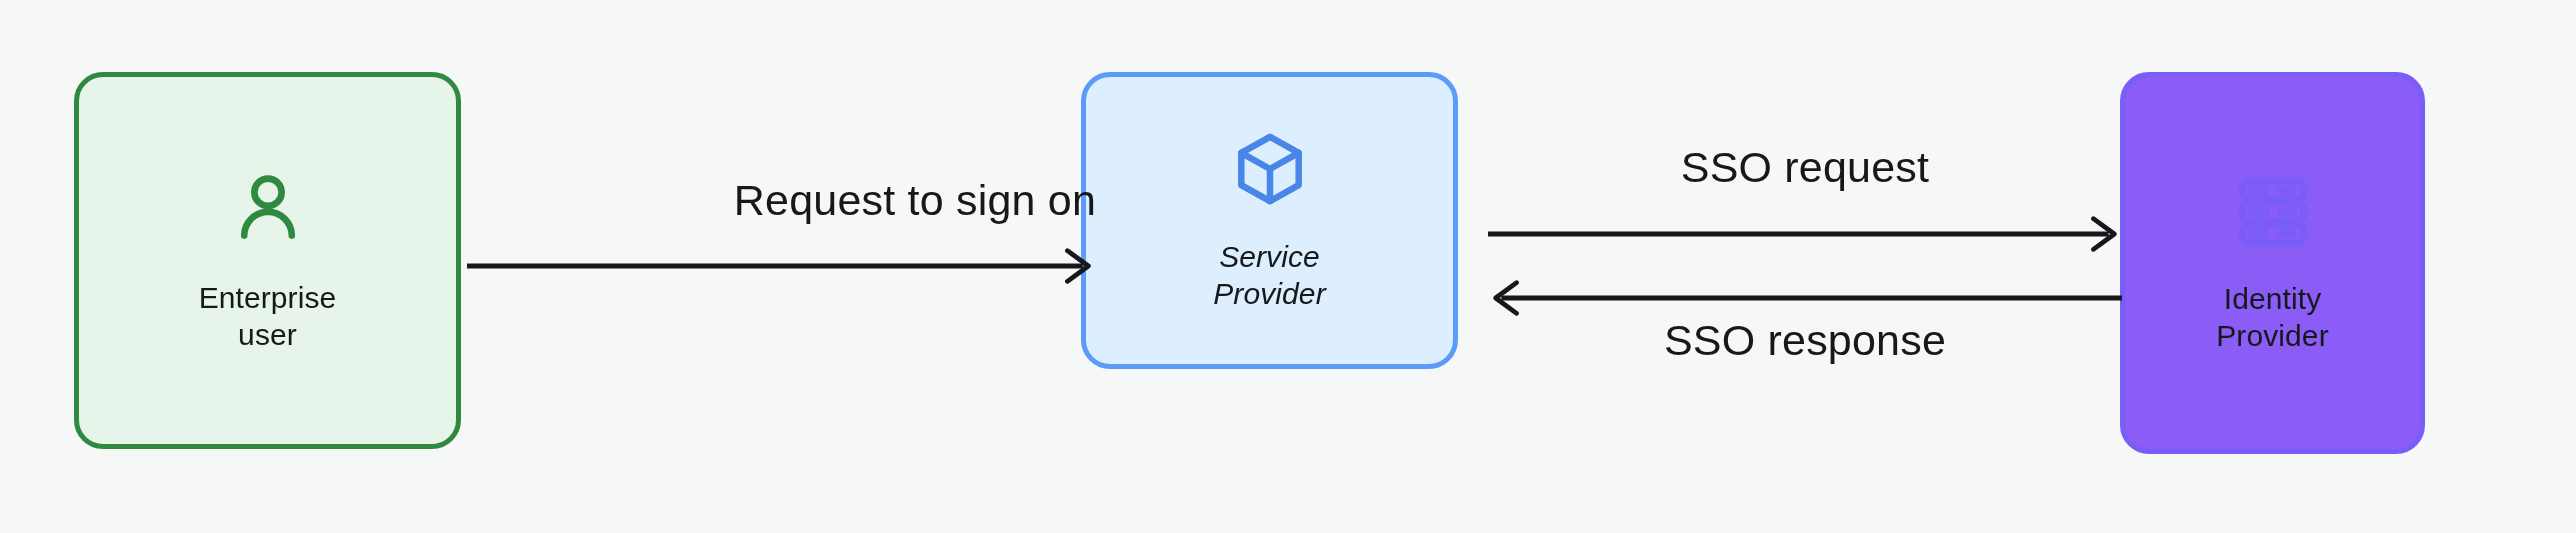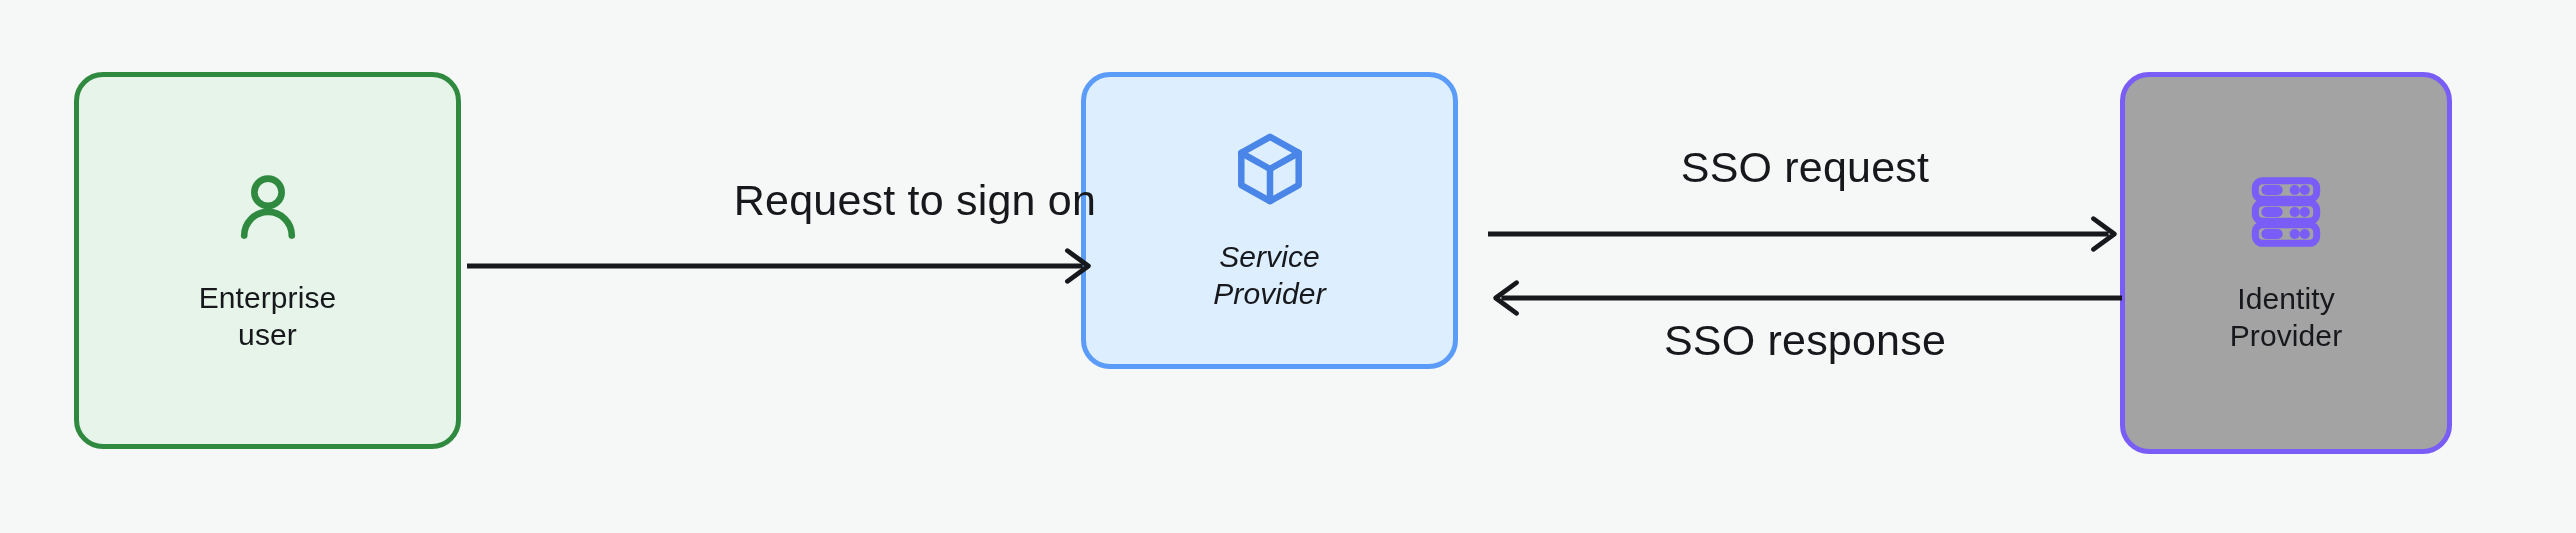--- a/index.html
+++ b/index.html
@@ -59,23 +59,23 @@
     top: 72px;
     width: 377px;
     height: 297px;
     background: #ddeeff;
     border-color: #5a9cf8;
     font-style: italic;
   }
   #node-identity-provider {
     left: 2120px;
     top: 72px;
-    width: 332px;
+    width: 305px;
     height: 382px;
-    background: #a3a3a3;
+    background: #8b5cf6;
     border-color: #7a5cf7;
   }
 
   
   .edge {
     position: absolute;
   }
   .edge-label {
     position: absolute;
     font-size: 43px;

